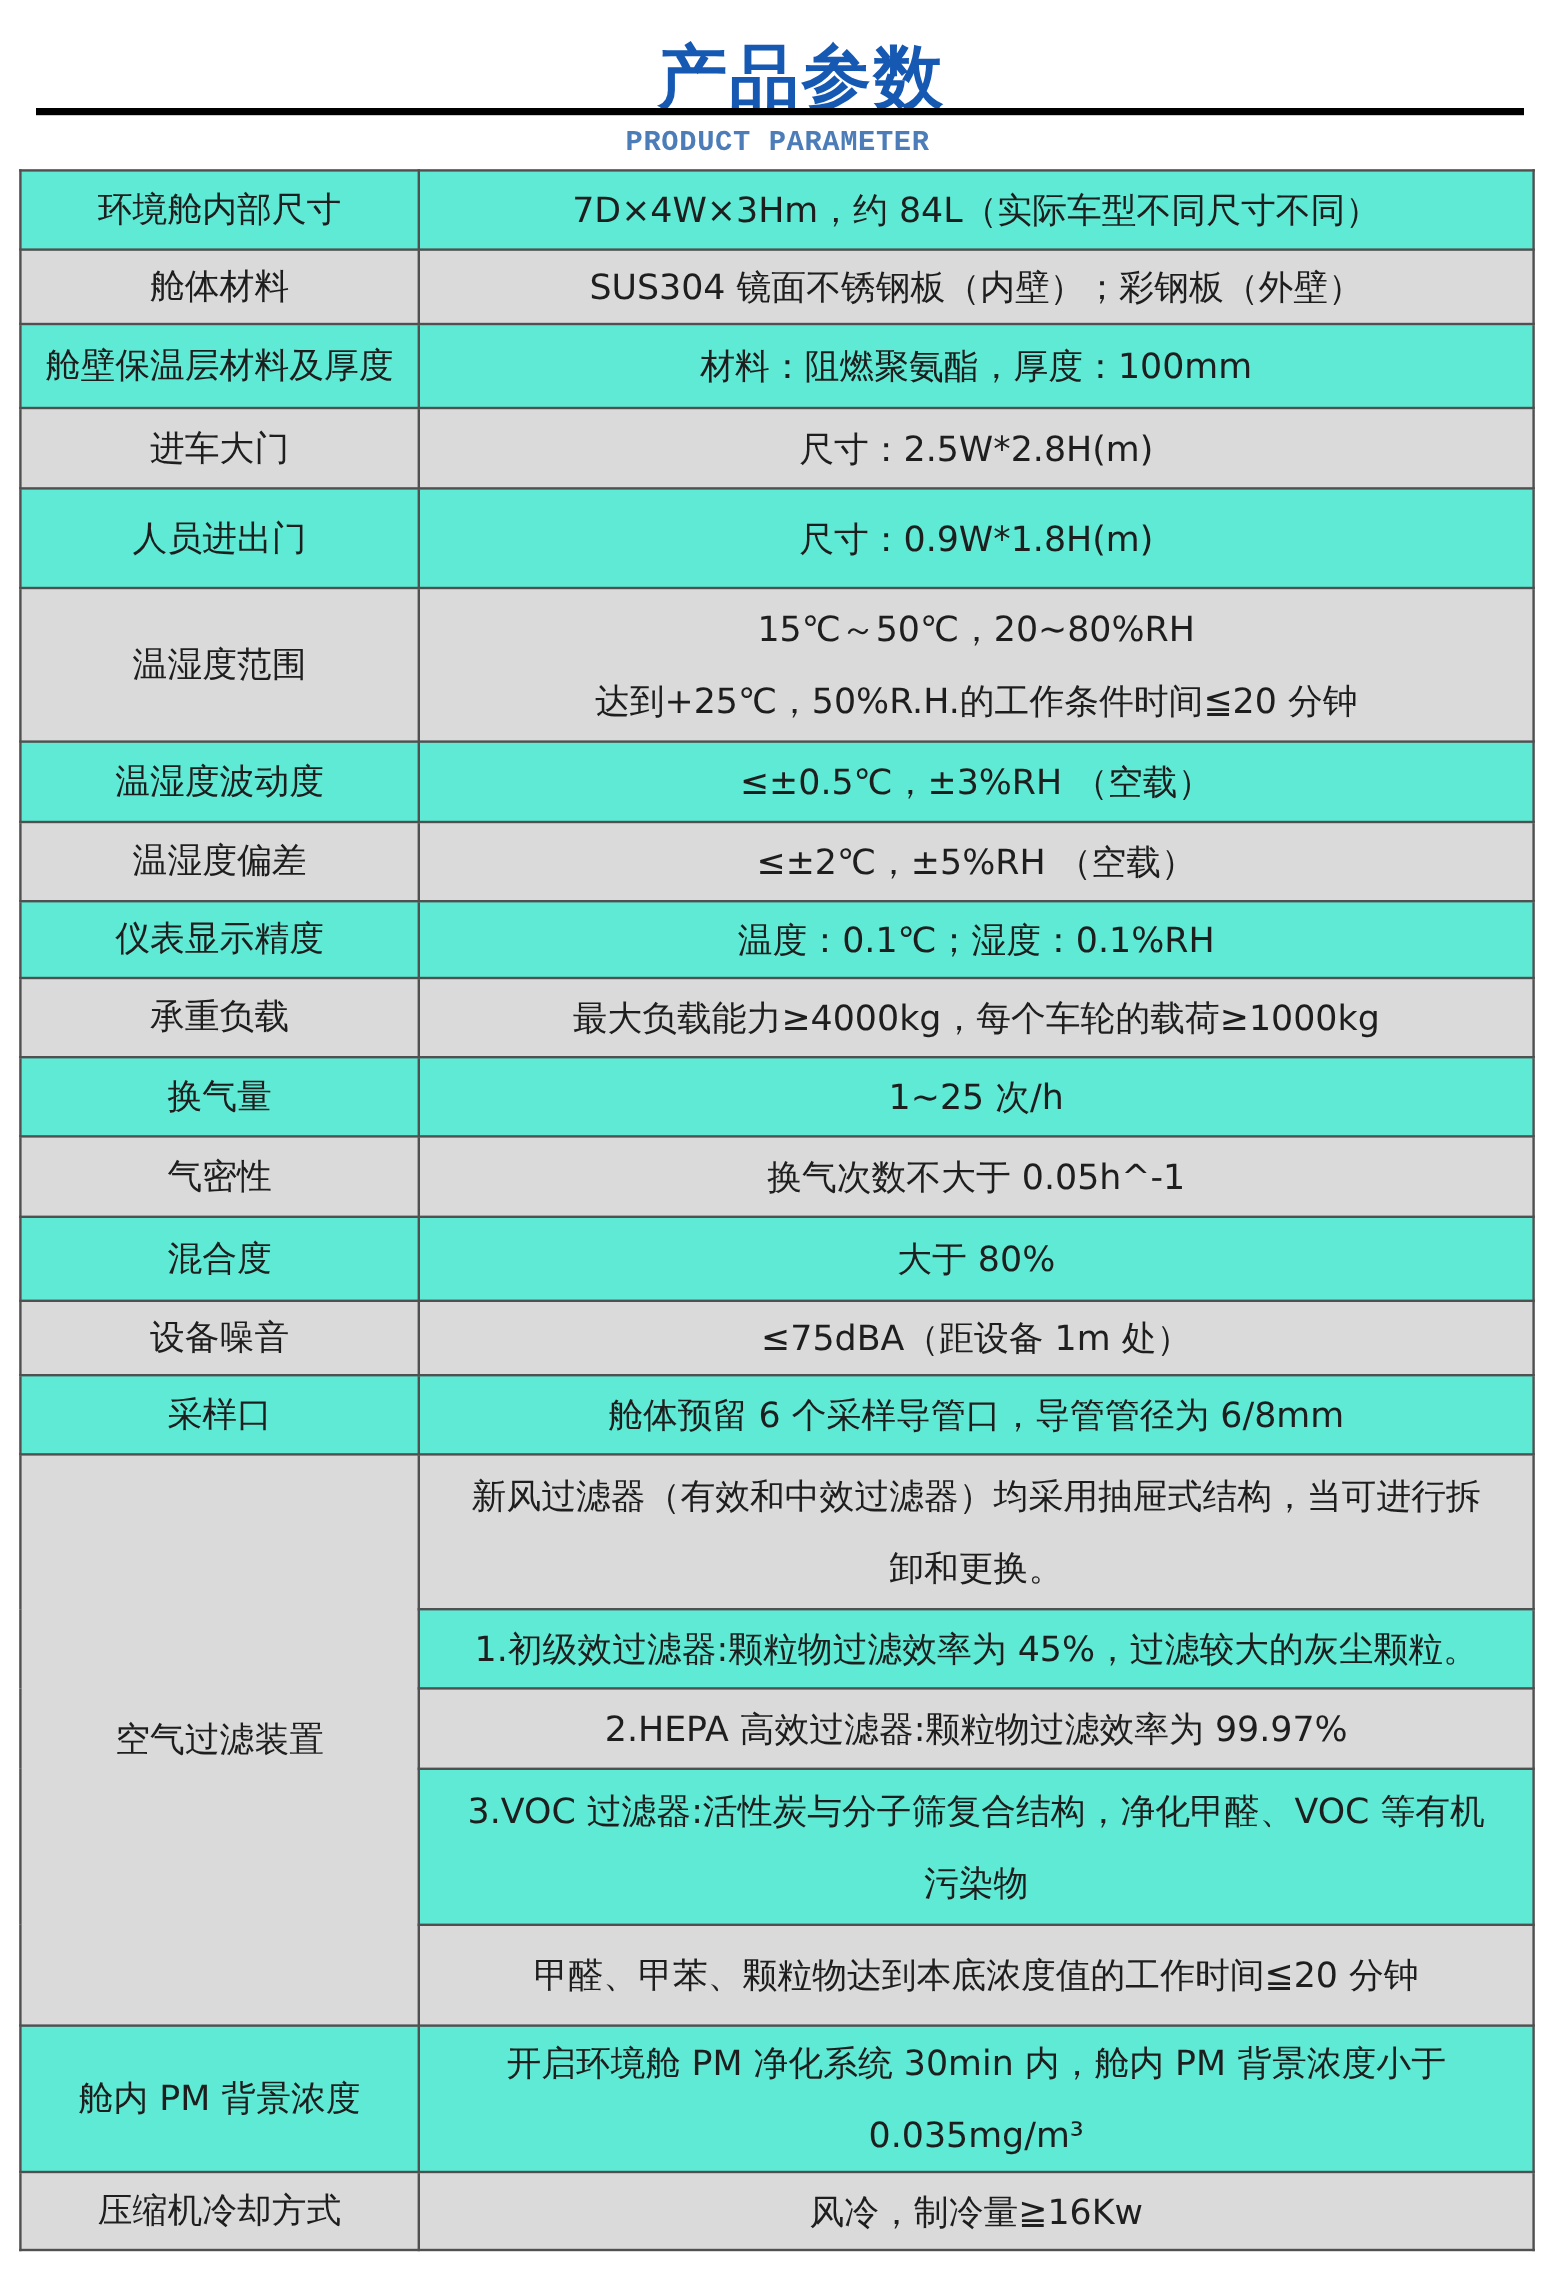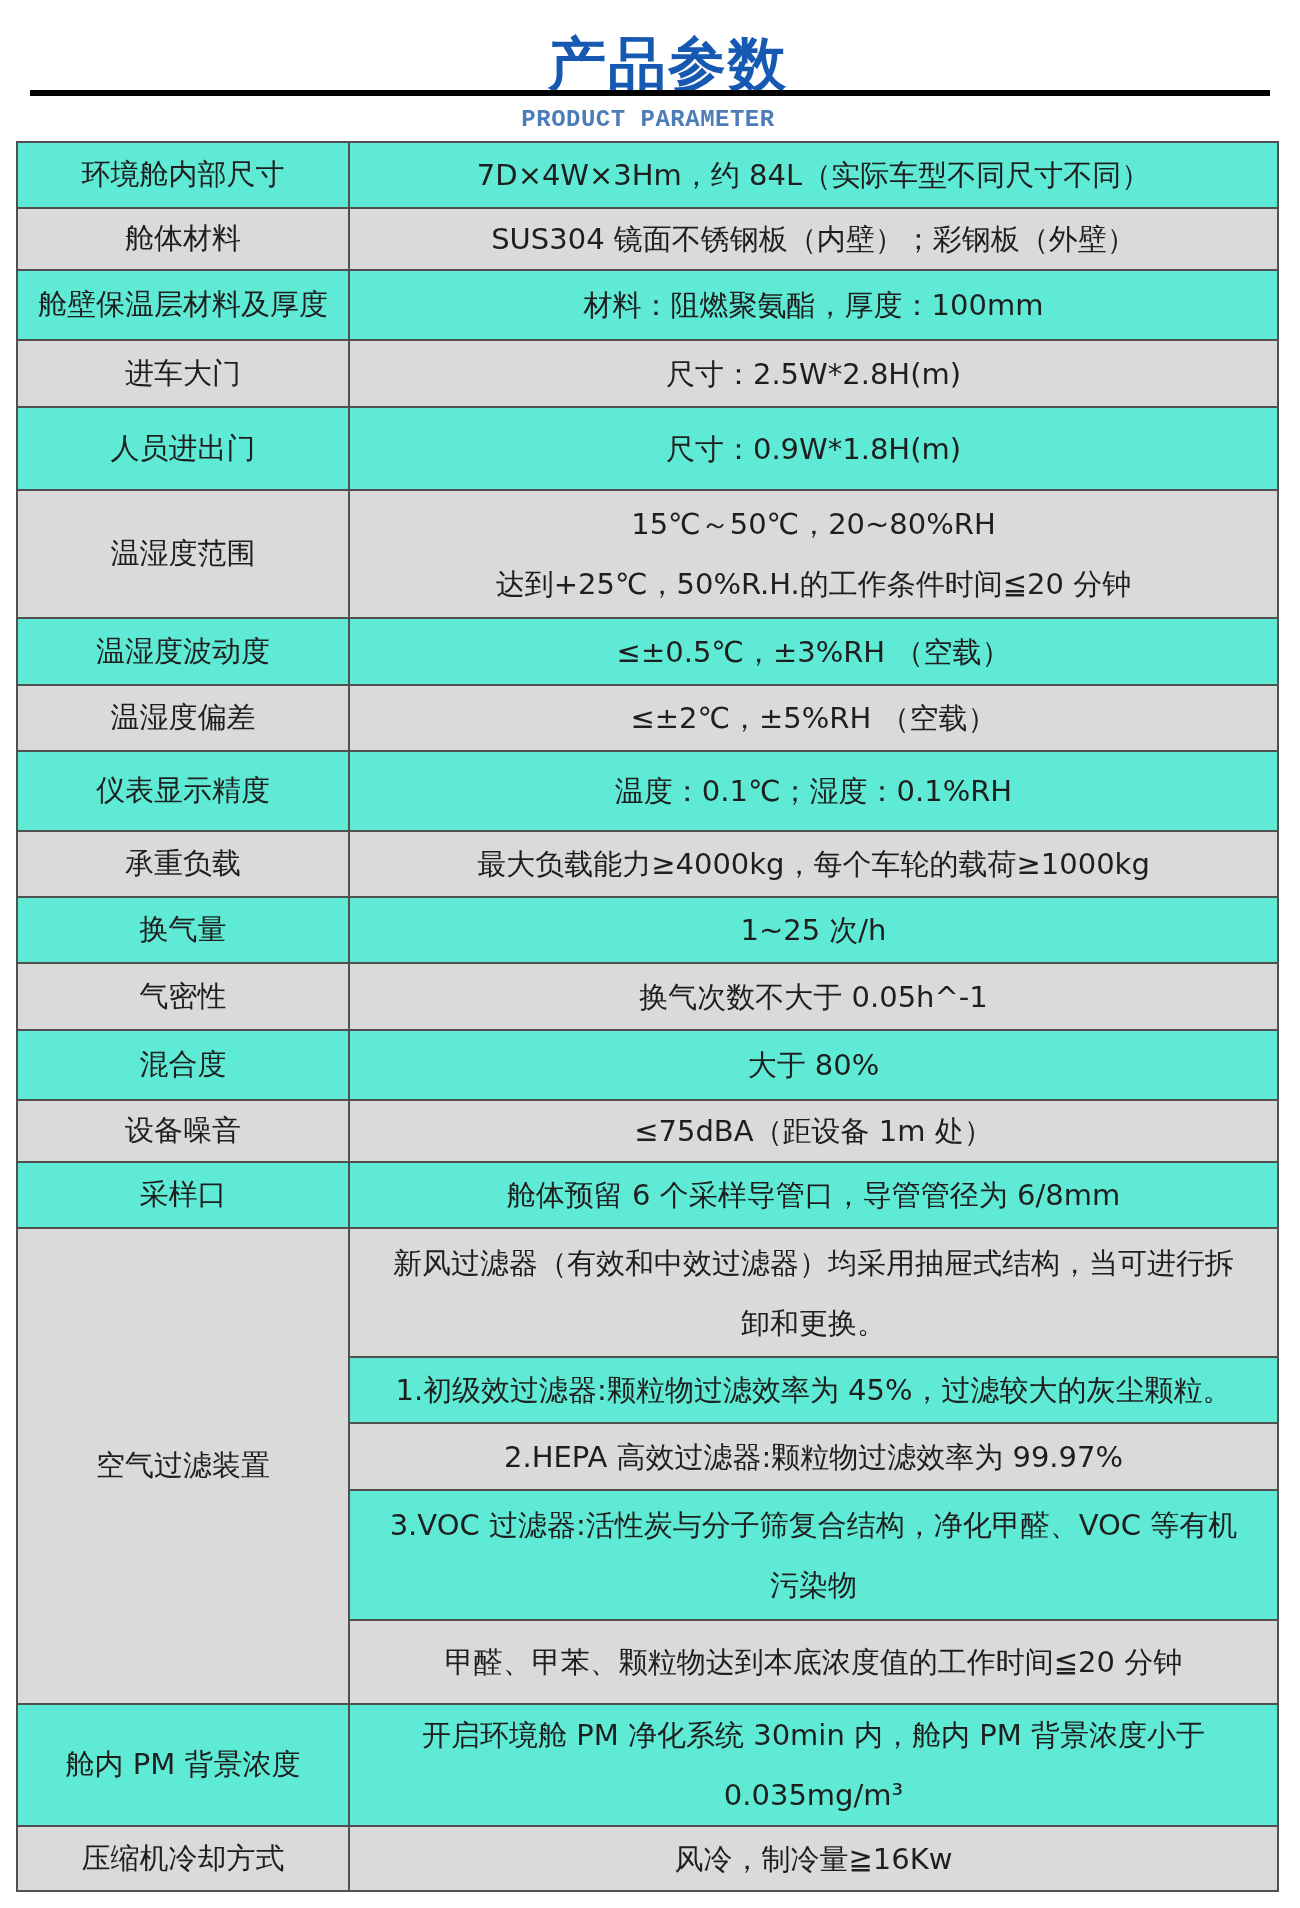--- a/index.html
+++ b/index.html
@@ -76,21 +76,21 @@
       <td>
           <div class="ln">≤±0.5℃，±3%RH （空载）</div>
         </td>
     </tr>
     <tr class="g" style="height:66px">
       <td class="lbl">温湿度偏差</td>
       <td>
           <div class="ln">≤±2℃，±5%RH （空载）</div>
         </td>
     </tr>
-    <tr class="w" style="height:80px">
+    <tr class="w" style="height:64px">
       <td class="lbl">仪表显示精度</td>
       <td>
           <div class="ln">温度：0.1℃；湿度：0.1%RH</div>
         </td>
     </tr>
     <tr class="g" style="height:66px">
       <td class="lbl">承重负载</td>
       <td>
           <div class="ln">最大负载能力≥4000kg，每个车轮的载荷≥1000kg</div>
         </td>

